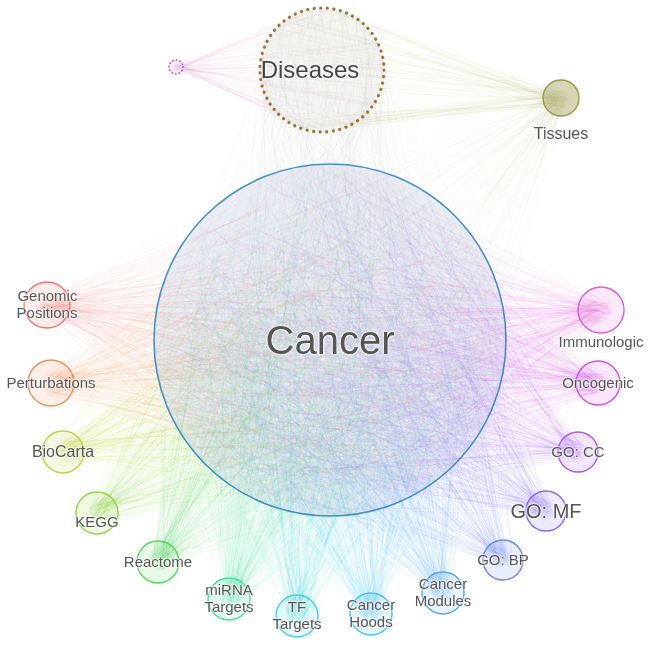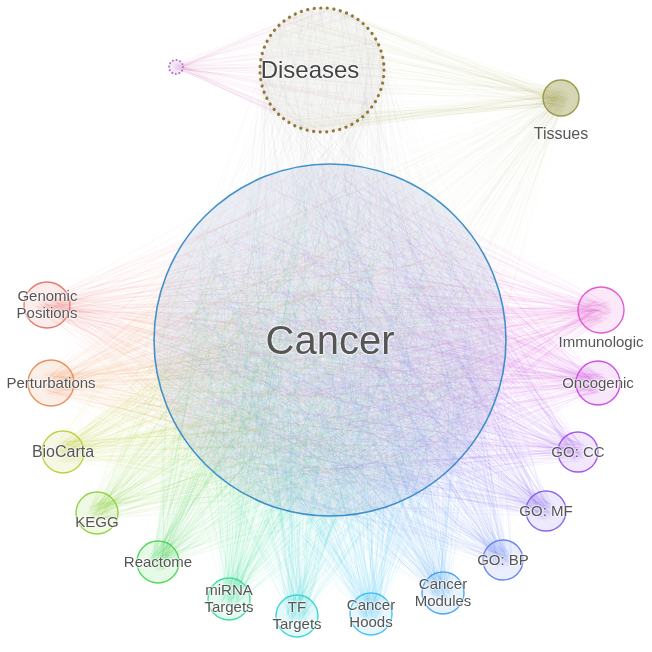--- a/index.html
+++ b/index.html
@@ -2639,18 +2639,18 @@
     <div class="node-label" style="left: 158px; top: 562px; font-size: 15px;">Reactome</div>
     <div class="node-label" style="left: 229px; top: 599px; font-size: 15px;">miRNA
 Targets</div>
     <div class="node-label" style="left: 297px; top: 616px; font-size: 15px;">TF
 Targets</div>
     <div class="node-label" style="left: 371px; top: 614px; font-size: 15px;">Cancer
 Hoods</div>
     <div class="node-label" style="left: 443px; top: 593px; font-size: 15px;">Cancer
 Modules</div>
     <div class="node-label" style="left: 503px; top: 560px; font-size: 15px;">GO: BP</div>
-    <div class="node-label" style="left: 546px; top: 511px; font-size: 15px;">GO: MF</div>
+    <div class="node-label" style="left: 546px; top: 511px; font-size: 20px;">GO: MF</div>
     <div class="node-label" style="left: 578px; top: 452px; font-size: 15px;">GO: CC</div>
     <div class="node-label" style="left: 598px; top: 383px; font-size: 15px;">Oncogenic</div>
     <div class="node-label" style="left: 601px; top: 310px; font-size: 15px; margin-top: 32px;">Immunologic</div>
   </div>
 </div>
 
 </body></html>

